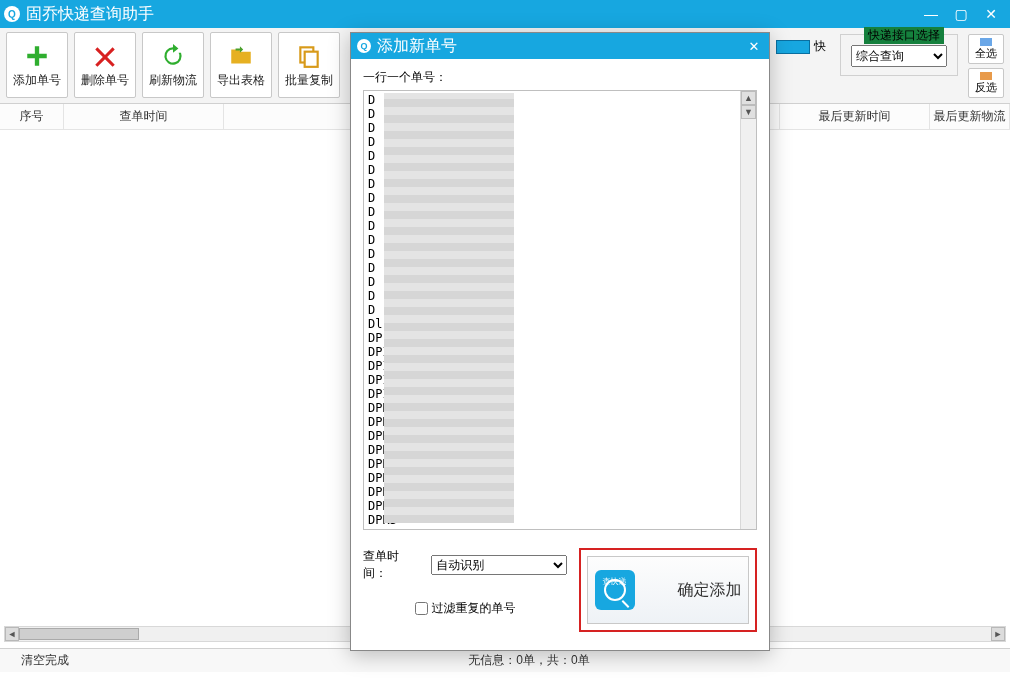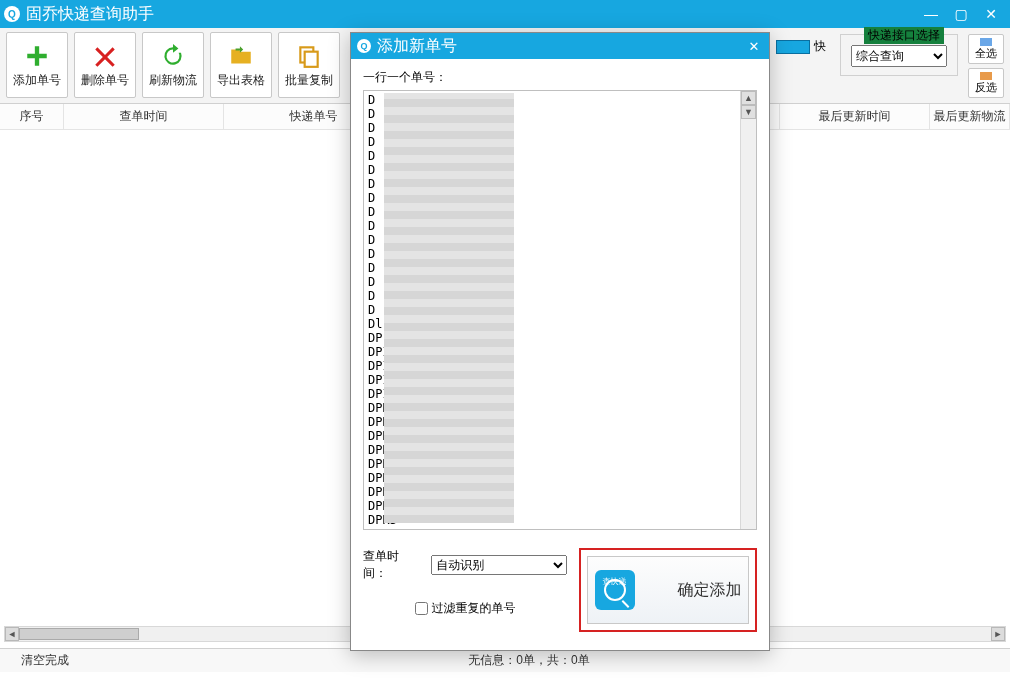--- a/index.html
+++ b/index.html
@@ -151,21 +151,20 @@
           </svg>
         <span>反选</span>
       </div>
     </div>
   </div>
 </div>
 
 <div class="table-head">
   <div class="th seq">序号</div>
   <div class="th time">查单时间</div>
-  <div class="th track">快递单号</div>
   <div class="th spacer"></div>
   <div class="th lastup">最后更新时间</div>
   <div class="th lastupd">最后更新物流</div>
 </div>
 
 <div class="table-body">
   <div class="hscroll">
     <div class="thumb-left">◄</div>
     <div class="track">
         <div class="thumb"></div>

